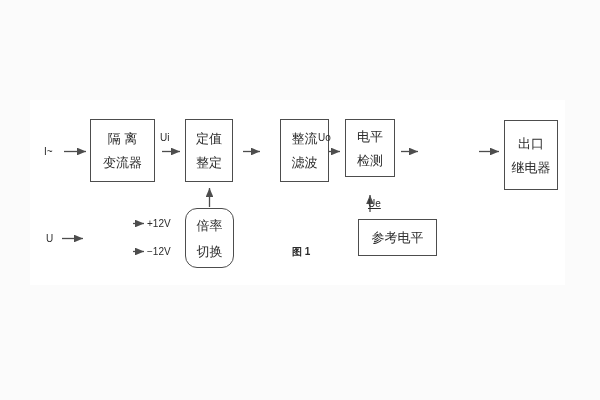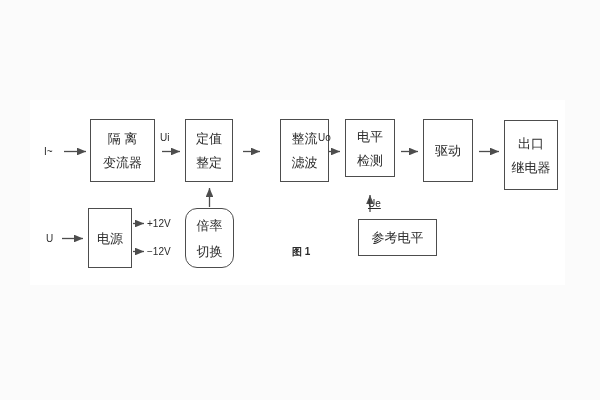--- a/index.html
+++ b/index.html
@@ -108,31 +108,25 @@
     <span>整定</span>
   </div>
   <div class="box b-rectifier">
     <span>整流</span>
     <span>滤波</span>
   </div>
   <div class="box b-level">
     <span>电平</span>
     <span>检测</span>
   </div>
-  <div class="box b-drive">
-    <span>驱动</span>
-  </div>
   <div class="box b-output">
     <span>出口</span>
     <span>继电器</span>
   </div>
 
-  <div class="box b-power">
-    <span>电源</span>
-  </div>
   <div class="box b-ratio two-row-lower">
     <span>倍率</span>
     <span>切换</span>
   </div>
   <div class="box b-reference">
     <span>参考电平</span>
   </div>
 
   <span class="lbl l-current">I~</span>
   <span class="lbl l-voltage">U</span>

